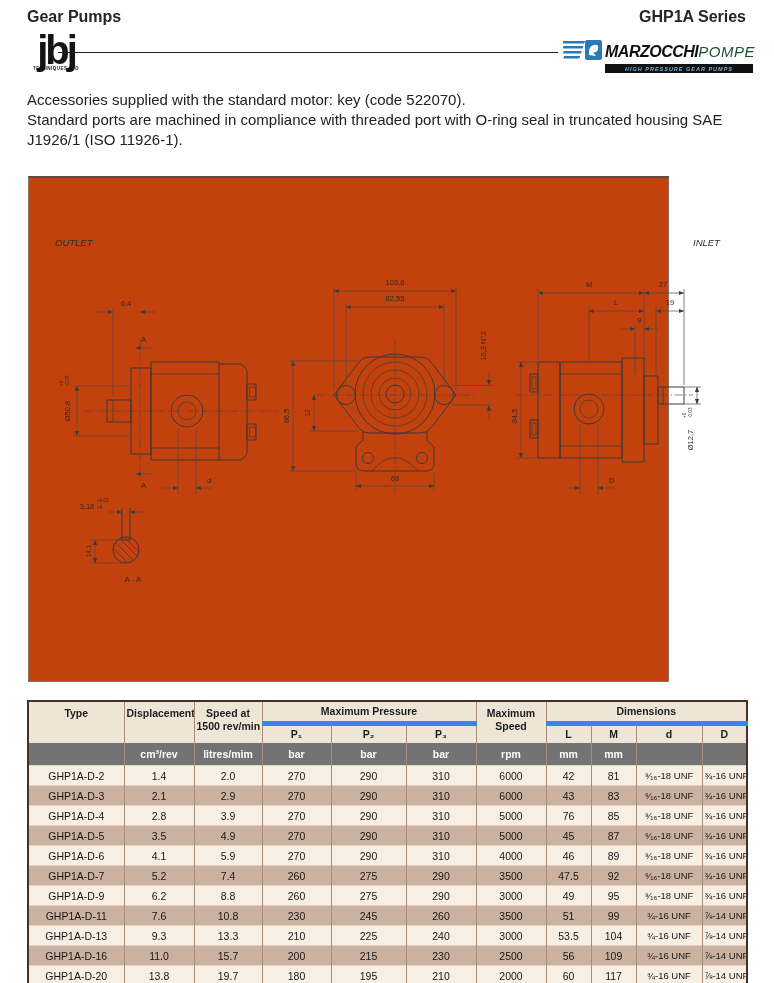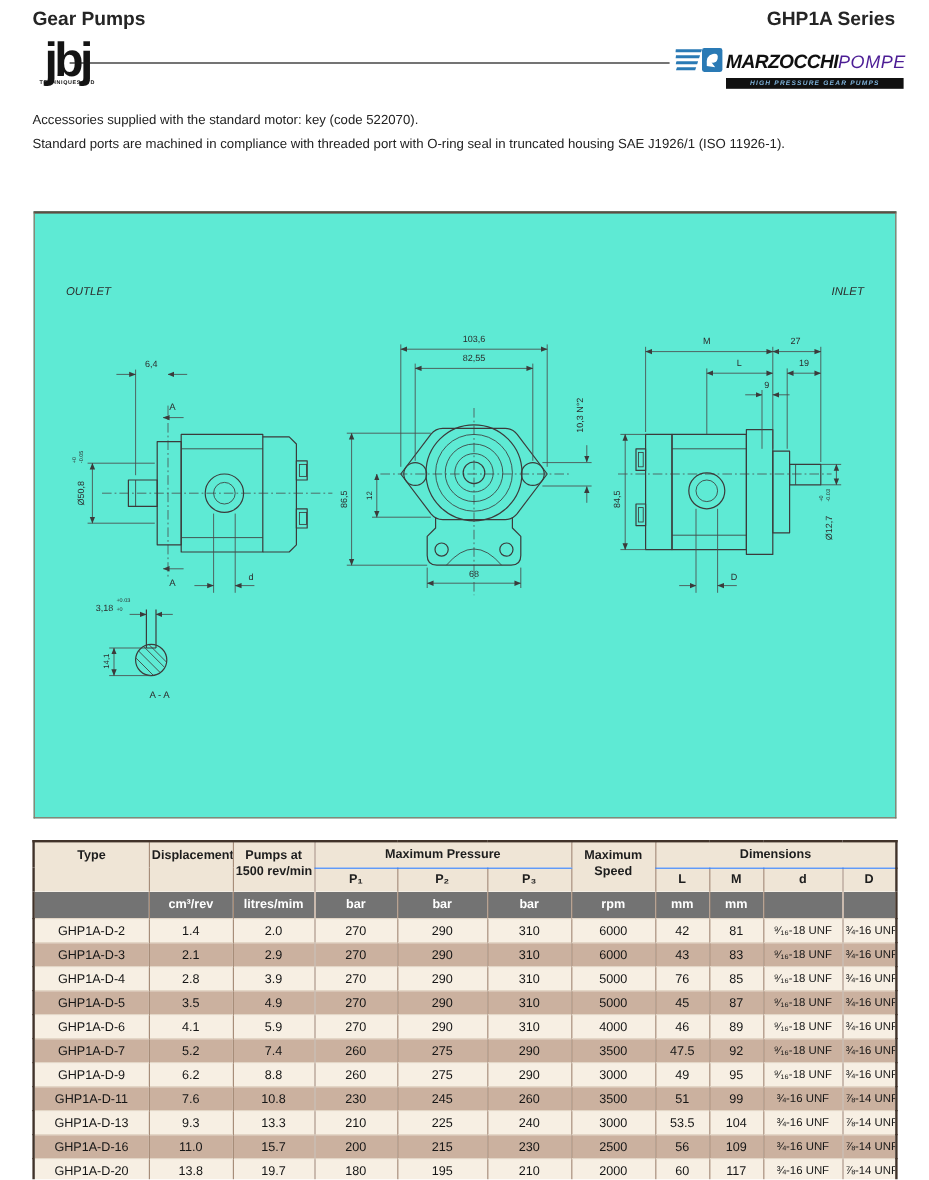--- a/index.html
+++ b/index.html
@@ -10,47 +10,47 @@
   .titlebar .t{font-size:16px;font-weight:bold;color:#252525;}
   
   .jbj{position:absolute;left:26px;top:30px;width:60px;text-align:center;}
   .jbj .big{font-size:40px;font-weight:bold;letter-spacing:-3px;color:#141414;line-height:40px;}
   .jbj .tiny{font-size:4.5px;font-weight:bold;color:#141414;letter-spacing:0.5px;margin-top:-4px;}
   .rule{position:absolute;left:58px;top:52px;width:500px;height:0;border-top:1.6px solid #1a1a1a;}
   .marz{position:absolute;left:563px;top:38px;width:192px;}
   .marz .toprow{display:flex;align-items:center;text-align:right;}
   .marz .words{display:flex;align-items:baseline;margin-left:2px;}
   .marz .w1{font-size:16px;font-weight:bold;font-style:italic;letter-spacing:-0.5px;color:#101010;}
-  .marz .w2{font-size:15px;font-style:italic;font-weight:400;color:#4c1d95;letter-spacing:0.5px;}
+  .marz .w2{font-size:15px;font-style:italic;font-weight:400;color:#14532d;letter-spacing:0.5px;}
   .marz .bar{margin-left:42px;margin-top:-2px;width:148px;height:9px;background:#101010;
              display:flex;align-items:center;justify-content:center;}
   .marz .bar span{font-size:5.5px;font-style:italic;font-weight:bold;color:#7fb2d9;letter-spacing:1px;white-space:nowrap;}
   
-  .notes{position:absolute;left:27px;top:90px;font-size:11px;line-height:20px;color:#222;}
+  .notes{position:absolute;left:27px;top:90px;font-size:15px;line-height:20px;color:#222;}
   
-  .drawbox{position:absolute;left:28px;top:176px;width:719px;height:506px;background:#5eead4;
+  .drawbox{position:absolute;left:28px;top:176px;width:641px;height:506px;background:#c2410c;
            border:1px solid #8d7263;border-top:2px solid #5f4c41;box-sizing:border-box;}
   svg text{font-family:"Liberation Sans",sans-serif;fill:#2c2c2c;}
   .ln{stroke:#3b3b3b;stroke-width:1;fill:none;stroke-linejoin:round;}
   .thin{stroke:#3b3b3b;stroke-width:0.7;fill:none;}
   .cl{stroke:#4a4a4a;stroke-width:0.65;fill:none;stroke-dasharray:8 2.5 1.5 2.5;}
   .dim{stroke:#4a4a4a;stroke-width:0.7;fill:none;}
   .t7{font-size:7.5px;} .t6{font-size:6.5px;} .t8{font-size:8px;} .t45{font-size:4.6px;}
   .ti{font-style:italic;font-size:9.5px;}
   
   .spec{position:absolute;left:27px;top:700px;width:719px;border-collapse:collapse;
         font-size:10.5px;table-layout:fixed;}
   .spec{border:2px solid #41332a;}
   .spec th,.spec td{border-left:1px solid #a78d79;padding:0 2px;text-align:center;overflow:hidden;white-space:nowrap;}
   .spec thead th{background:#efe5d6;font-weight:bold;color:#1d1d1d;}
   .spec .h1{height:22px;vertical-align:middle;}
   .spec .h2{height:20px;vertical-align:middle;}
   .spec th.vtop{vertical-align:top;padding-top:5px;}
   .spec th.two{line-height:13px;vertical-align:top;padding-top:5px;}
-  .spec th.grp{border-bottom:1px solid #3b82f6;}
+  .spec th.grp{border-bottom:5px solid #3b82f6;}
   .spec .units td{background:#737373;color:#fff;font-weight:bold;height:22px;}
   .spec tbody td{height:19px;color:#161616;}
   .spec tbody tr{border-top:1px solid #e3d6c6;}
   .spec tbody tr.odd td{background:#f7efe3;}
   .spec tbody tr.even td{background:#cbb19f;}
   .spec td.frac{font-size:9.5px;}
 </style>
 </head>
 <body>
 
@@ -311,21 +311,21 @@
         <col style="width:45px">
       <col style="width:45px">
         <col style="width:66px">
         <col style="width:45px">
     </colgroup>
     <thead>
       <tr class="h1">
         <th rowspan="2" class="vtop">Type</th>
         <th rowspan="2" class="vtop">Displacement</th>
         <th rowspan="2" class="two">
-          <div>Pumps at</div>
+          <div>Speed at</div>
           <div>1500 rev/min</div>
         </th>
         <th colspan="3" class="grp">Maximum Pressure</th>
         <th rowspan="2" class="two">
           <div>Maximum</div>
           <div>Speed</div>
         </th>
         <th colspan="4" class="grp">Dimensions</th>
       </tr>
       <tr class="h2">

